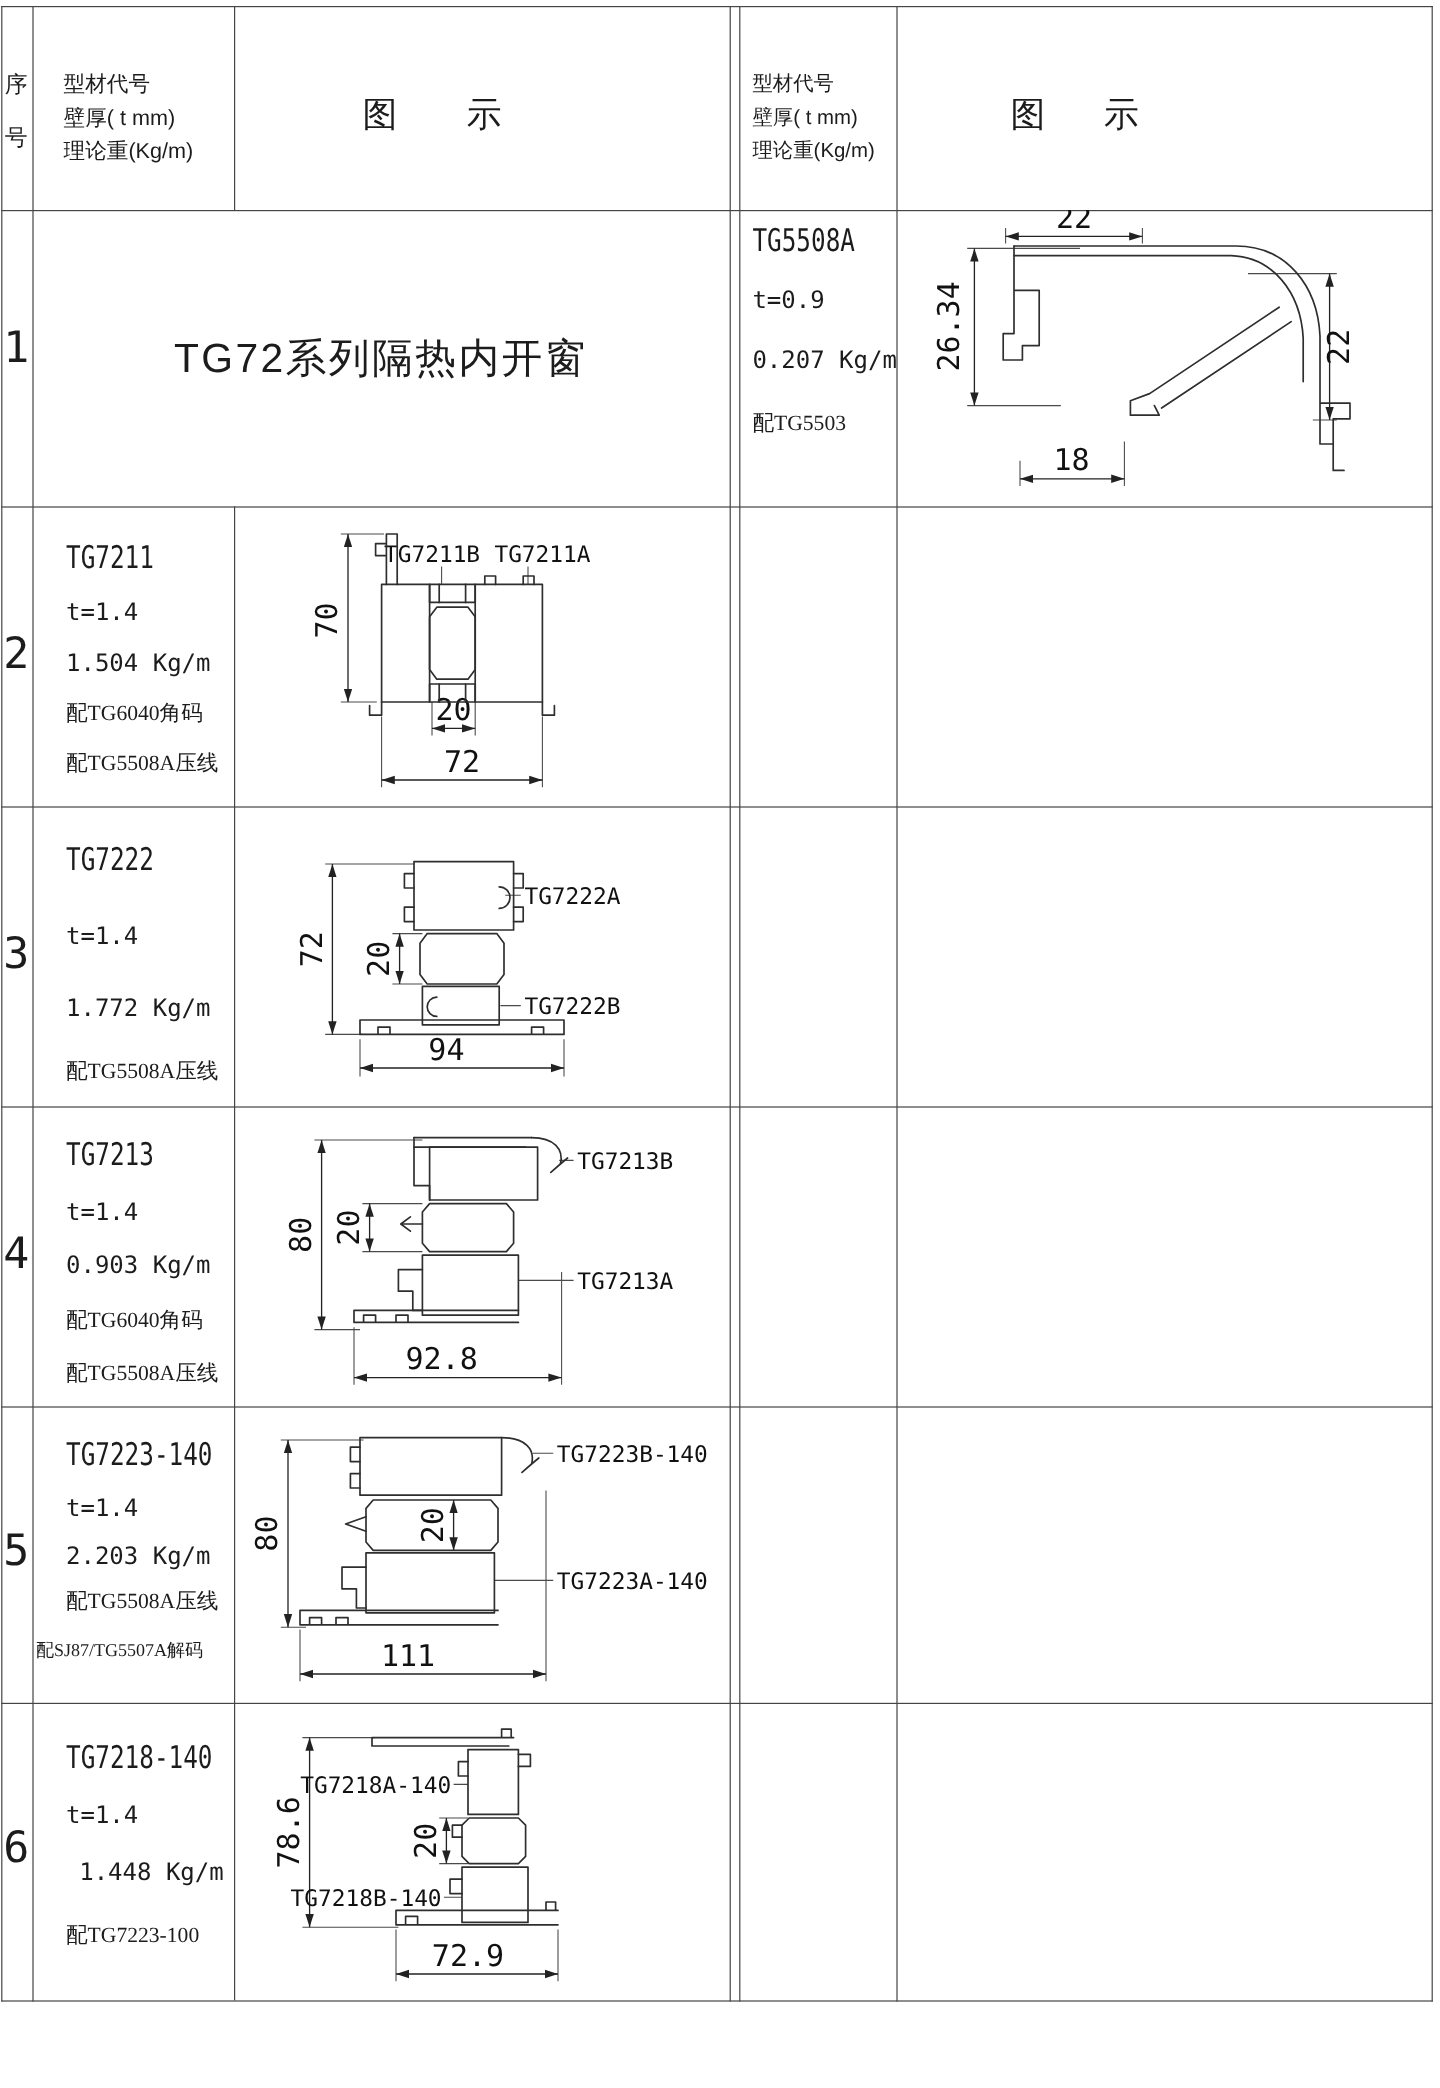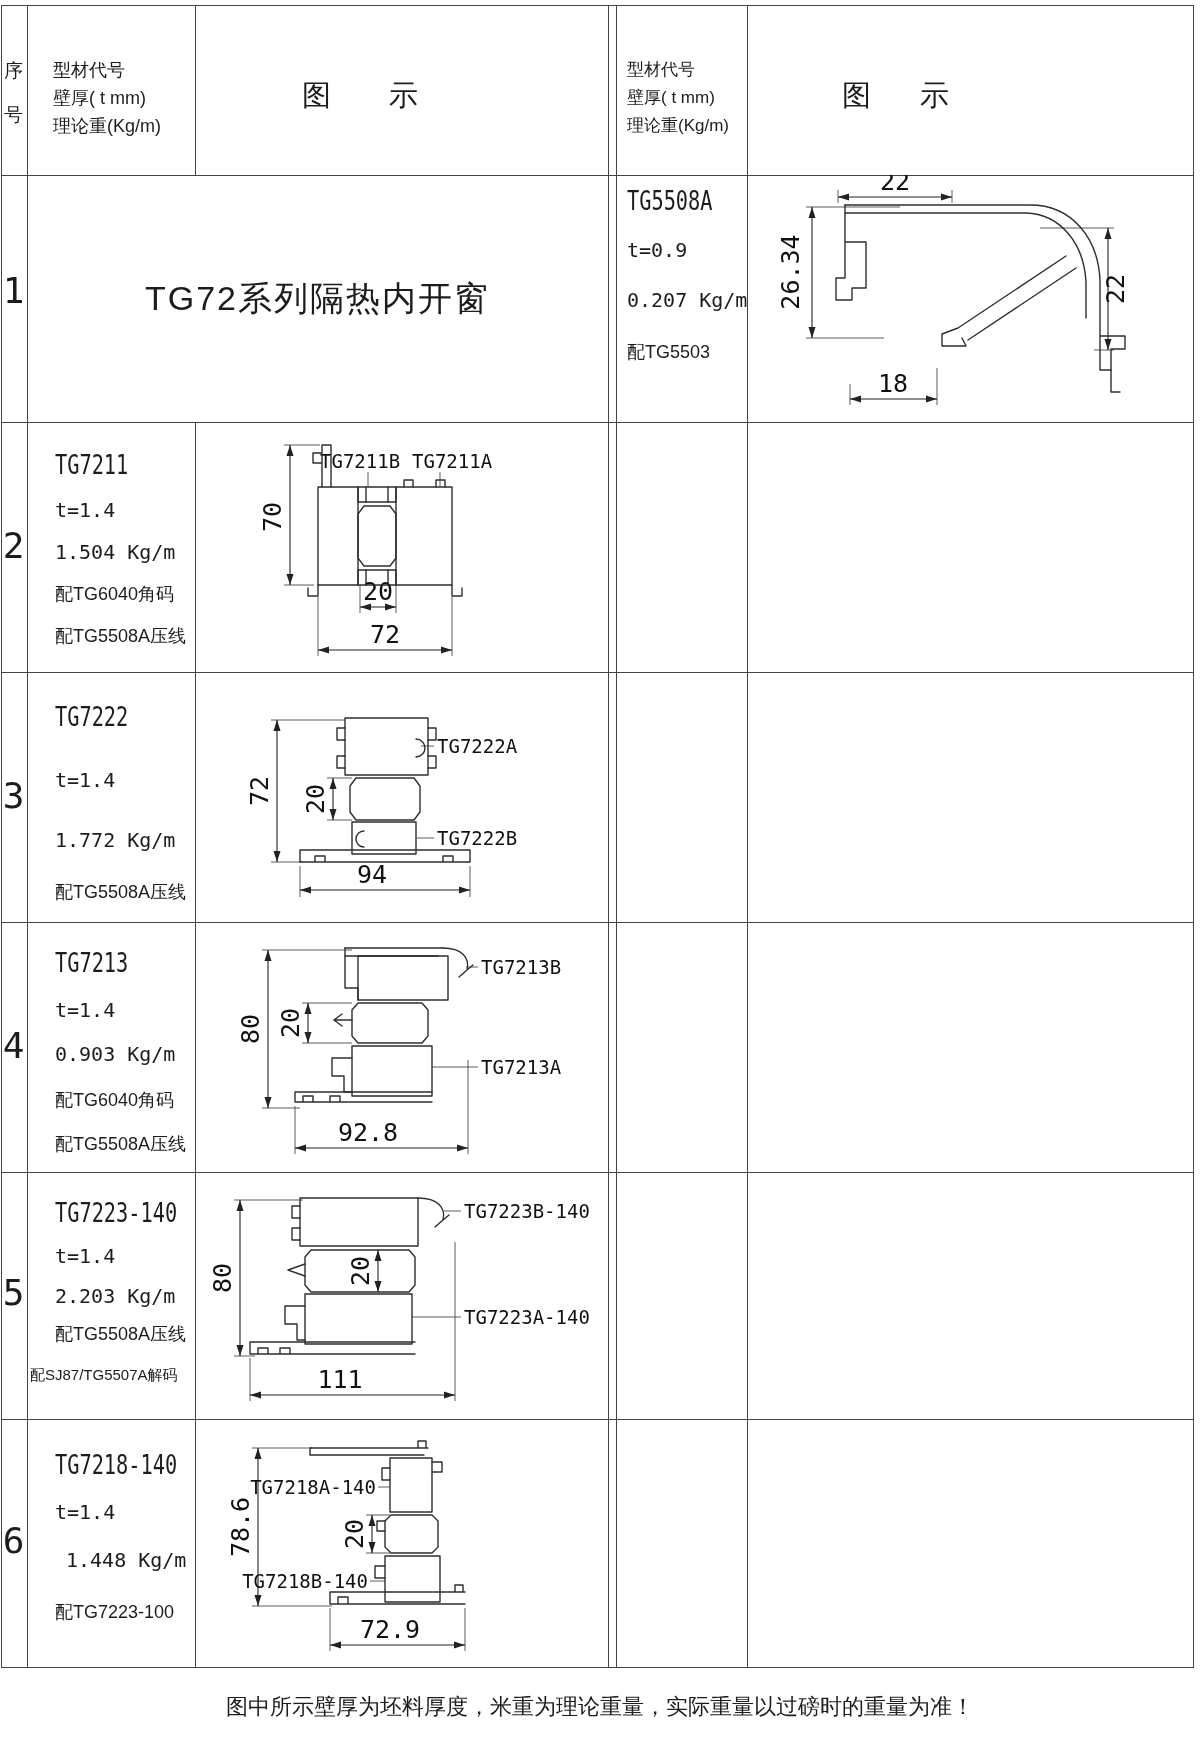--- a/index.html
+++ b/index.html
@@ -1,20 +1,20 @@
 <!DOCTYPE html>
 <html><head>
 <meta charset="utf-8">
 <style>
   html,body{margin:0;padding:0;background:#fff;}
   .page{position:relative;width:1200px;height:1740px;background:#ffffff;overflow:hidden;
         font-family:"Liberation Sans",sans-serif;color:#1c1c1c;}
   .hl{position:absolute;height:1px;background:#454545;}
   .vl{position:absolute;width:1px;background:#454545;}
-  .ln{position:absolute;white-space:nowrap;}
+  .ln{position:absolute;white-space:nowrap;font-family:Liberation Serif, serif;}
   .code{font-family:"DejaVu Sans Mono",monospace;font-size:26px;display:inline-block;
         transform:scaleX(.78);transform-origin:0 50%;letter-spacing:0;}
   .mono{font-family:"DejaVu Sans Mono",monospace;font-size:20px;}
   .fit{font-size:18px;}
   .fit-sm{font-size:15px;}
   .serial{position:absolute;left:0;width:27px;text-align:center;
           font-family:"DejaVu Sans Mono",monospace;font-size:36px;}
   .hserial{position:absolute;left:0;width:27px;text-align:center;font-size:19px;}
   .hspec{position:absolute;font-size:18px;}
   .hspec-r{position:absolute;font-size:17px;}
@@ -315,15 +315,14 @@
       <rect class="pro" x="390" y="1458" width="42" height="54"></rect>
       <path class="pro" d="M390,1468 H382 V1480 H390 M432,1462 H442 V1472 H432"></path>
       <path class="pro" d="M391,1515 H432 L438,1521 V1547 L432,1553 H391 L385,1547 V1521 Z"></path>
       <path class="pro" d="M385,1521 H377 V1531 H385"></path>
       <rect class="pro" x="385" y="1556" width="55" height="46"></rect>
       <path class="pro" d="M385,1566 H375 V1578 H385"></path>
       <path class="pro" d="M330,1592 H465 M330,1604 H465 M330,1592 V1604 M338,1604 V1597 H348 V1604 M455,1592 V1585 H463 V1592"></path>
     </g>
   </svg>
 
-  <div class="note">图中所示壁厚为坯料厚度，米重为理论重量，实际重量以过磅时的重量为准！</div>
 
 </div>
 
 </body></html>

